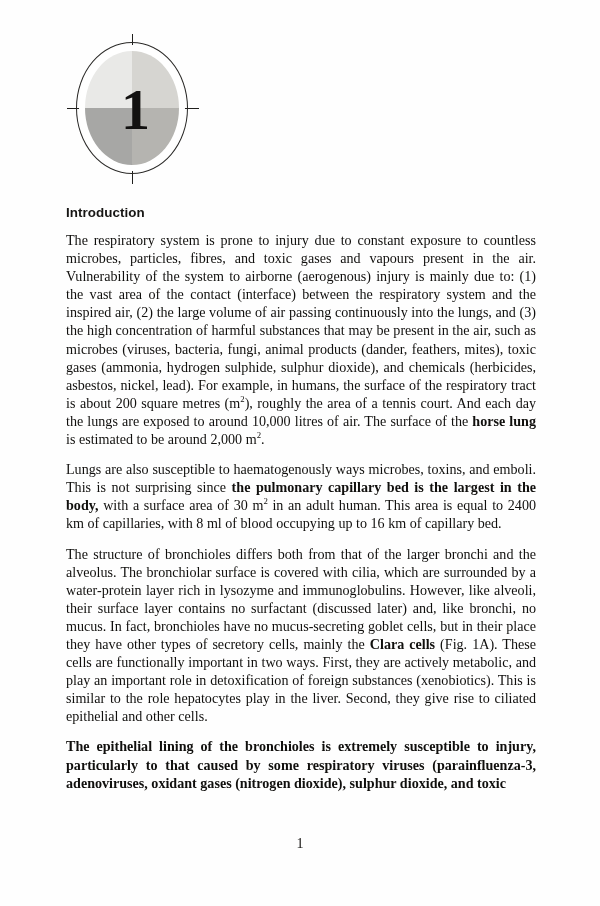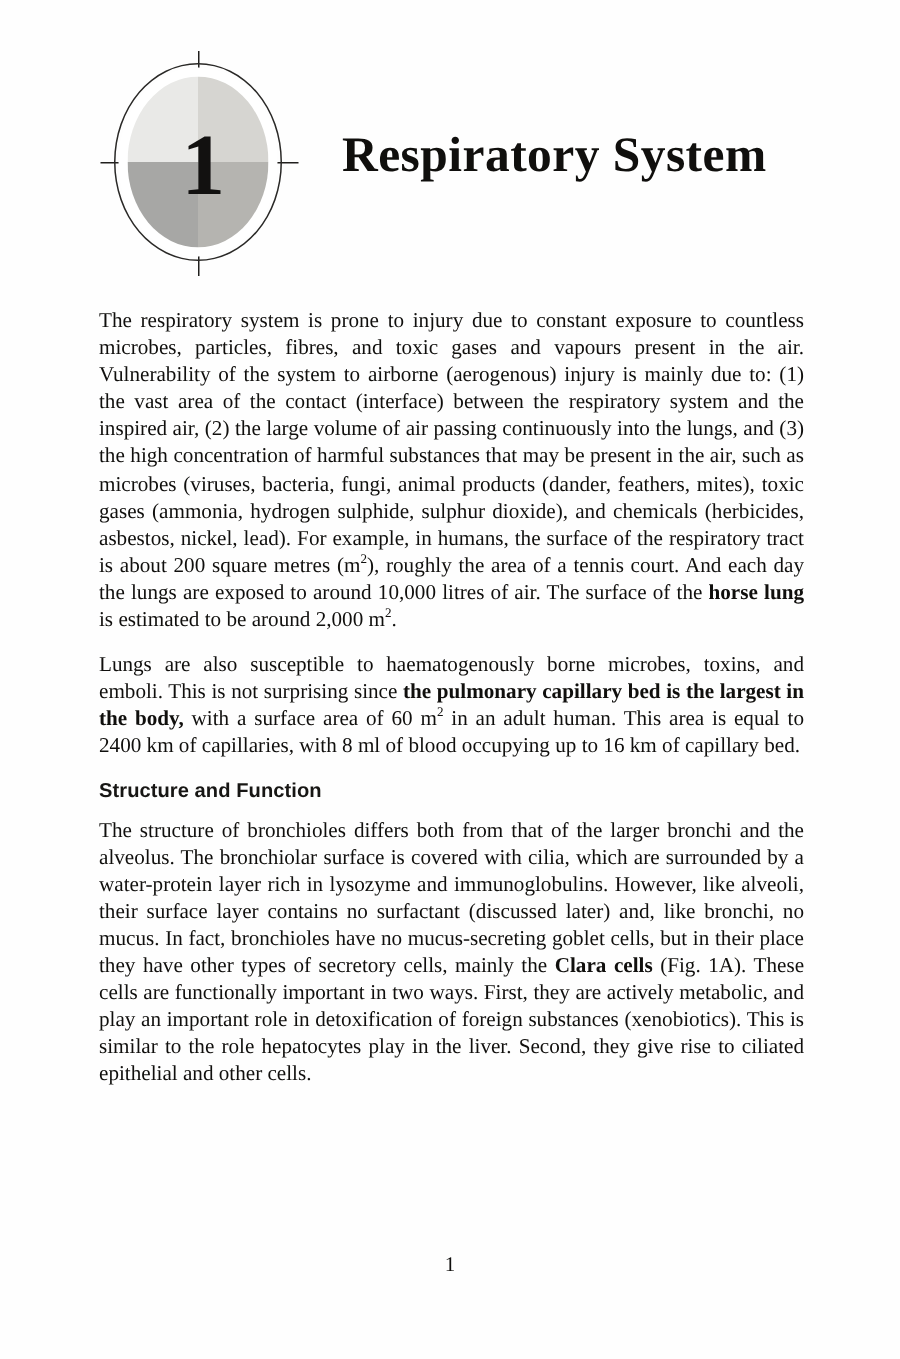--- a/index.html
+++ b/index.html
@@ -231,31 +231,31 @@
       <div class="emblem-disc">
         <div class="quad quad-tl" style="background: rgb(233, 233, 231);"></div>
         <div class="quad quad-tr" style="background: rgb(214, 213, 209);"></div>
         <div class="quad quad-bl" style="background: rgb(167, 167, 165);"></div>
         <div class="quad quad-br" style="background: rgb(181, 180, 176);"></div>
       </div>
 
       <div class="emblem-number">1</div>
     </div>
 
-    <div class="chapter-title">Respiratory System</div>
   </div>
 
   <div class="content">
 
+    <h2 class="section-title">Introduction</h2>
 
     <p class="body"><span>The respiratory system is prone to injury due to constant exposure to countless microbes, particles, fibres, and toxic gases and vapours present in the air. Vulnerability of the system to airborne (aerogenous) injury is mainly due to: (1) the vast area of the contact (interface) between the respiratory system and the inspired air, (2) the large volume of air passing continuously into the lungs, and (3) the high concentration of harmful substances that may be present in the air, such as microbes (viruses, bacteria, fungi, animal products (dander, feathers, mites), toxic gases (ammonia, hydrogen sulphide, sulphur dioxide), and chemicals (herbicides, asbestos, nickel, lead). For example, in humans, the surface of the respiratory tract is about 200 square metres (m</span><sup>2</sup><span>), roughly the area of a tennis court. And each day the lungs are exposed to around 10,000 litres of air. The surface of the </span><b>horse lung</b><span> is estimated to be around 2,000 m</span><sup>2</sup><span>.</span></p>
 
-    <p class="body"><span>Lungs are also susceptible to haematogenously borne microbes, toxins, and emboli. This is not surprising since </span><b>the pulmonary capillary bed is the largest in the body,</b><span> with a surface area of 60 m</span><sup>2</sup><span> in an adult human. This area is equal to 2400 km of capillaries, with 8 ml of blood occupying up to 16 km of capillary bed.</span></p>
-
-    <h2 class="section-title gap-before">Structure and Function</h2>
+    <p class="body"><span>Lungs are also susceptible to haematogenously ways microbes, toxins, and emboli. This is not surprising since </span><b>the pulmonary capillary bed is the largest in the body,</b><span> with a surface area of 30 m</span><sup>2</sup><span> in an adult human. This area is equal to 2400 km of capillaries, with 8 ml of blood occupying up to 16 km of capillary bed.</span></p>
+
 
 
     <p class="body"><span>The structure of bronchioles differs both from that of the larger bronchi and the alveolus. The bronchiolar surface is covered with cilia, which are surrounded by a water-protein layer rich in lysozyme and immunoglobulins. However, like alveoli, their surface layer contains no surfactant (discussed later) and, like bronchi, no mucus. In fact, bronchioles have no mucus-secreting goblet cells, but in their place they have other types of secretory cells, mainly the </span><b>Clara cells</b><span> (Fig. 1A). These cells are functionally important in two ways. First, they are actively metabolic, and play an important role in detoxification of foreign substances (xenobiotics). This is similar to the role hepatocytes play in the liver. Second, they give rise to ciliated epithelial and other cells.</span></p>
 
+    <p class="body all-bold tight">The epithelial lining of the bronchioles is extremely susceptible to injury, particularly to that caused by some respiratory viruses (parainfluenza-3, adenoviruses, oxidant gases (nitrogen dioxide), sulphur dioxide, and toxic</p>
   </div>
 
   <div class="folio">1</div>
 </div>
 
 </body></html>

